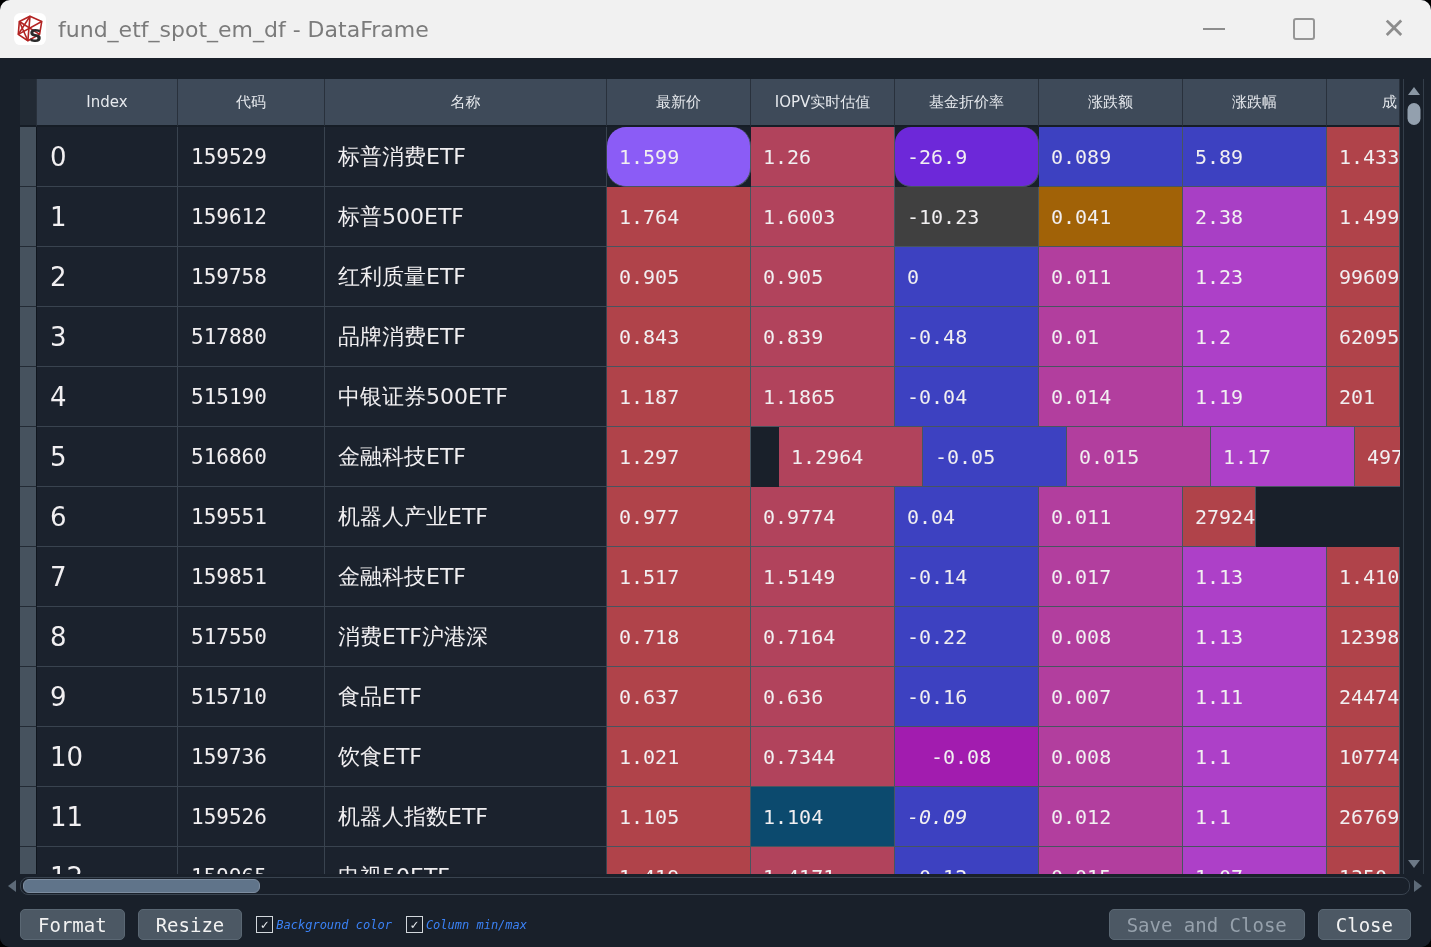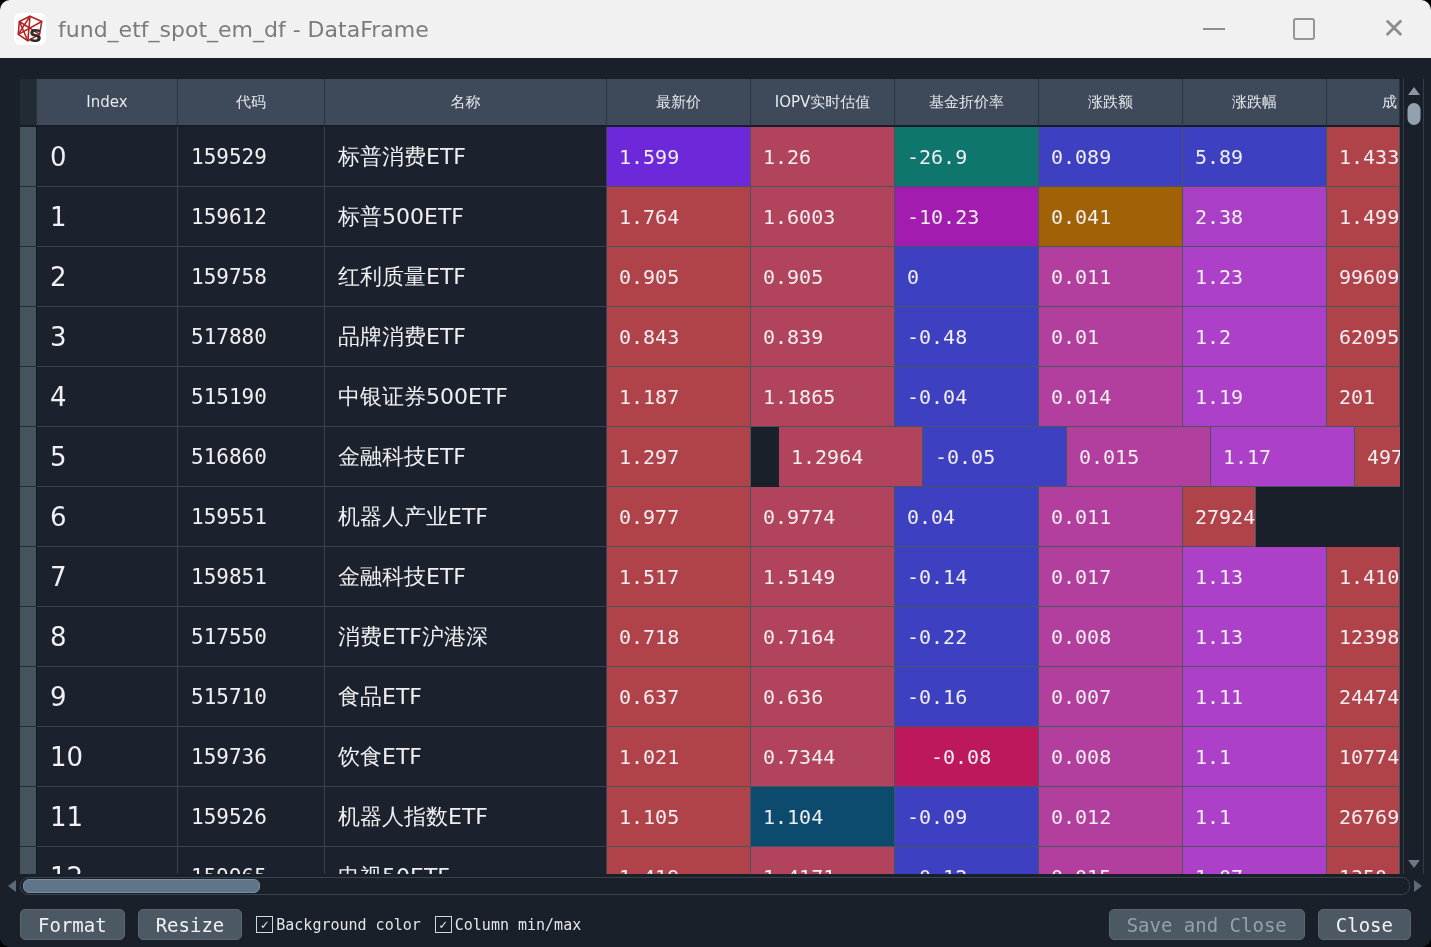--- a/index.html
+++ b/index.html
@@ -80,21 +80,21 @@
   .toolbar{display:flex;align-items:center;margin:14px 20px 0 20px;
            font-family:"DejaVu Sans Mono","Liberation Mono",monospace;}
   .btn{background:#4c5864;border:1px solid #5a6773;border-radius:5px;color:#f2f2f2;
        font-size:19px;height:31px;display:flex;align-items:center;justify-content:center;
        padding:0 17px;box-sizing:border-box;font-family:inherit;}
   .btn + .btn{margin-left:13px;}
   .cbgroup{display:flex;align-items:center;margin-left:14px;}
   .cbox{width:15px;height:15px;border:1px solid #d2d7dc;background:#19202a;flex:none;
         display:flex;align-items:center;justify-content:center;margin-right:3px;}
   .cbox .tick{color:#e9edf0;font-size:13px;line-height:1;}
-  .cblabel{color:#e5e5e5;font-size:15px;}
+  .cblabel{color:#3b82f6;font-size:12px;font-style:italic;}
   .spacer{flex:1;}
   .btn.disabled{color:#96a1ac;}
 </style>
 </head>
 <body>
 
 <div class="window">
 
   <div class="titlebar">
     <div class="app-icon">
@@ -139,35 +139,35 @@
             <div class="cell c-val">涨跌额</div>
             <div class="cell c-val">涨跌幅</div>
             <div class="cell c-last">成</div>
           </div>
         <div>
             <div class="drow">
               <div class="cell rowhdr c-rowhdr"></div>
               <div class="cell darkc idx c-index">0</div>
               <div class="cell darkc code c-code">159529</div>
               <div class="cell darkc name c-name">标普消费ETF</div>
-              <div class="cell val c-val" style="background: #6d28d9;">1.599</div>
+              <div class="cell val c-val" style="background: #8b5cf6; border-radius: 19px;">1.599</div>
               <div class="cell val c-val" style="background: rgb(177, 67, 92);">1.26</div>
-              <div class="cell val c-val" style="background: #0f766e;">-26.9</div>
+              <div class="cell val c-val" style="background: #6d28d9; border-radius: 16px;">-26.9</div>
               <div class="cell val c-val" style="background: rgb(61, 65, 193);">0.089</div>
               <div class="cell val c-val" style="background: rgb(61, 65, 193);">5.89</div>
               <div class="cell val c-last" style="background: rgb(176, 67, 74);">1.4335</div>
             </div>
             <div class="drow">
               <div class="cell rowhdr c-rowhdr"></div>
               <div class="cell darkc idx c-index">1</div>
               <div class="cell darkc code c-code">159612</div>
               <div class="cell darkc name c-name">标普500ETF</div>
               <div class="cell val c-val" style="background: rgb(176, 67, 74);">1.764</div>
               <div class="cell val c-val" style="background: rgb(177, 67, 92);">1.6003</div>
-              <div class="cell val c-val" style="background: #a21caf;">-10.23</div>
+              <div class="cell val c-val" style="background: #404040;">-10.23</div>
               <div class="cell val c-val" style="background: #a16207;">0.041</div>
               <div class="cell val c-val" style="background: rgb(168, 63, 197);">2.38</div>
               <div class="cell val c-last" style="background: rgb(176, 67, 74);">1.4991</div>
             </div>
             <div class="drow">
               <div class="cell rowhdr c-rowhdr"></div>
               <div class="cell darkc idx c-index">2</div>
               <div class="cell darkc code c-code">159758</div>
               <div class="cell darkc name c-name">红利质量ETF</div>
               <div class="cell val c-val" style="background: rgb(176, 67, 74);">0.905</div>
@@ -260,33 +260,33 @@
               <div class="cell val c-val" style="background: rgb(173, 64, 200);">1.11</div>
               <div class="cell val c-last" style="background: rgb(176, 67, 74);">244740</div>
             </div>
             <div class="drow">
               <div class="cell rowhdr c-rowhdr"></div>
               <div class="cell darkc idx c-index">10</div>
               <div class="cell darkc code c-code">159736</div>
               <div class="cell darkc name c-name">饮食ETF</div>
               <div class="cell val c-val" style="background: rgb(176, 67, 74);">1.021</div>
               <div class="cell val c-val" style="background: rgb(177, 67, 92);">0.7344</div>
-              <div class="cell val c-val" style="background: #be185d; padding-left: 36px;">-0.08</div>
+              <div class="cell val c-val" style="background: #a21caf; padding-left: 36px;">-0.08</div>
               <div class="cell val c-val" style="background: rgb(178, 62, 158);">0.008</div>
               <div class="cell val c-val" style="background: rgb(173, 64, 200);">1.1</div>
               <div class="cell val c-last" style="background: rgb(176, 67, 74);">107748</div>
             </div>
             <div class="drow">
               <div class="cell rowhdr c-rowhdr"></div>
               <div class="cell darkc idx c-index">11</div>
               <div class="cell darkc code c-code">159526</div>
               <div class="cell darkc name c-name">机器人指数ETF</div>
               <div class="cell val c-val" style="background: rgb(176, 67, 74);">1.105</div>
               <div class="cell val c-val" style="background: #0c4a6e;">1.104</div>
-              <div class="cell val c-val" style="background: rgb(61, 65, 193);">-0.09</div>
+              <div class="cell val c-val" style="background: rgb(61, 65, 193); font-style: italic;">-0.09</div>
               <div class="cell val c-val" style="background: rgb(178, 62, 158);">0.012</div>
               <div class="cell val c-val" style="background: rgb(173, 64, 200);">1.1</div>
               <div class="cell val c-last" style="background: rgb(176, 67, 74);">26769</div>
             </div>
             <div class="drow">
               <div class="cell rowhdr c-rowhdr"></div>
               <div class="cell darkc idx c-index">12</div>
               <div class="cell darkc code c-code">159965</div>
               <div class="cell darkc name c-name">电视50ETF</div>
               <div class="cell val c-val" style="background: rgb(176, 67, 74);">1.419</div>

